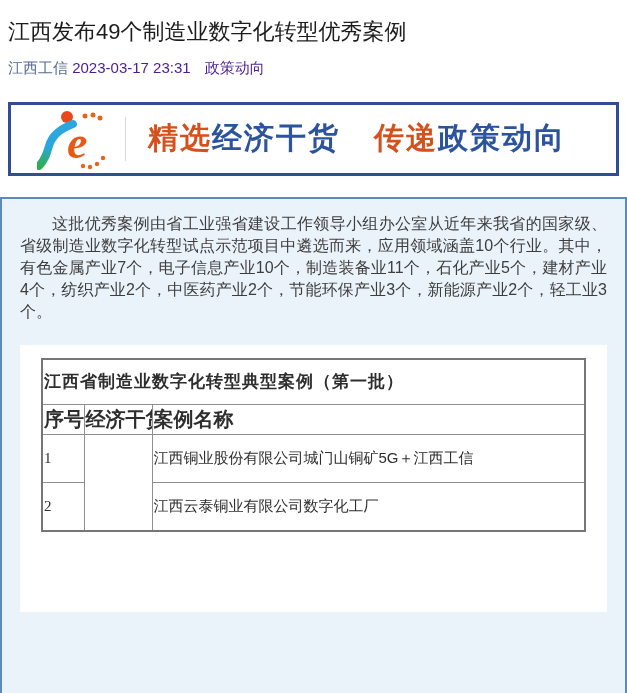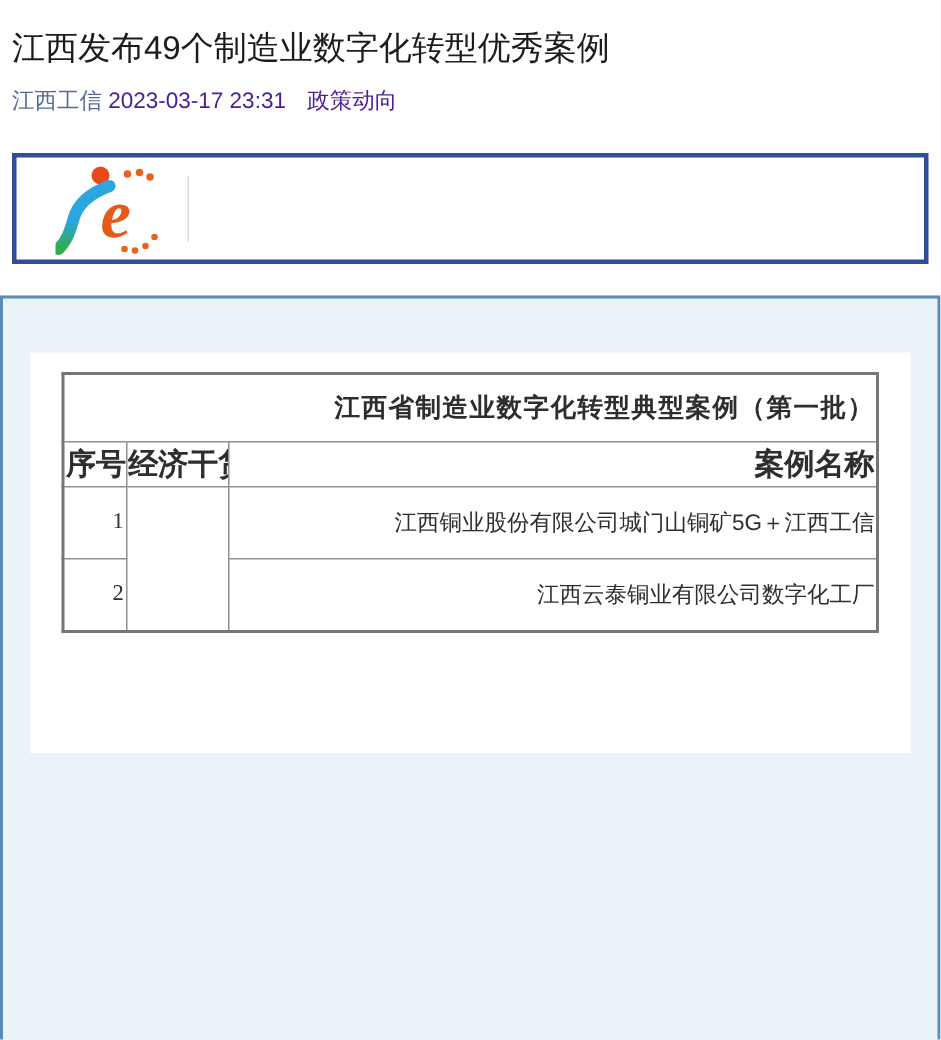--- a/index.html
+++ b/index.html
@@ -43,21 +43,21 @@
     text-indent:2em;text-align:justify;
   }
 
   
   .table-card{background:#ffffff;margin-top:22px;padding:13px 0 80px;}
   table.case-table{
     border-collapse:collapse;margin:0 auto;width:545px;table-layout:fixed;
     border:2px solid #767676;color:#2e2e2e;
   }
   table.case-table th,table.case-table td{
-    border:1px solid #8f8f8f;text-align:right;vertical-align:middle;
+    border:1px solid #8f8f8f;text-align:left;vertical-align:middle;
     overflow:hidden;white-space:nowrap;
   }
   .t-title th{
     height:42px;font-size:17px;font-weight:700;
     font-family:"Liberation Serif",serif;letter-spacing:1px;
   }
   .t-head th{height:26px;font-size:20px;font-weight:700;}
   tbody td{height:45px;font-size:15px;}
   td.no{font-family:"Liberation Serif",serif;font-size:15px;}
 </style>
@@ -90,23 +90,27 @@
         <circle cx="48" cy="8" r="2.5" fill="#e8641c"></circle>
         <circle cx="56" cy="7" r="2.5" fill="#e8641c"></circle>
         <circle cx="63" cy="10" r="2.5" fill="#e8641c"></circle>
         <circle cx="46" cy="58" r="2.2" fill="#e8641c"></circle>
         <circle cx="53" cy="59" r="2.2" fill="#e8641c"></circle>
         <circle cx="60" cy="56" r="2.2" fill="#e8641c"></circle>
         <circle cx="66" cy="50" r="2.2" fill="#e8641c"></circle>
       </svg>
     </span>
     <span class="divider"></span>
+    <span class="slogan">
+      <span class="orange">精选</span><span class="blue">经济干货</span><span class="gap"></span><span class="orange">传递</span><span class="blue">政策动向</span>
+    </span>
   </div>
 
   <div class="content">
+    <p>这批优秀案例由省工业强省建设工作领导小组办公室从近年来我省的国家级、省级制造业数字化转型试点示范项目中遴选而来，应用领域涵盖10个行业。其中，有色金属产业7个，电子信息产业10个，制造装备业11个，石化产业5个，建材产业4个，纺织产业2个，中医药产业2个，节能环保产业3个，新能源产业2个，轻工业3个。</p>
 
     <div class="table-card">
       <table class="case-table">
         <colgroup>
           <col style="width:42px">
           <col style="width:68px">
           <col>
         </colgroup>
         <thead>
           <tr class="t-title">

